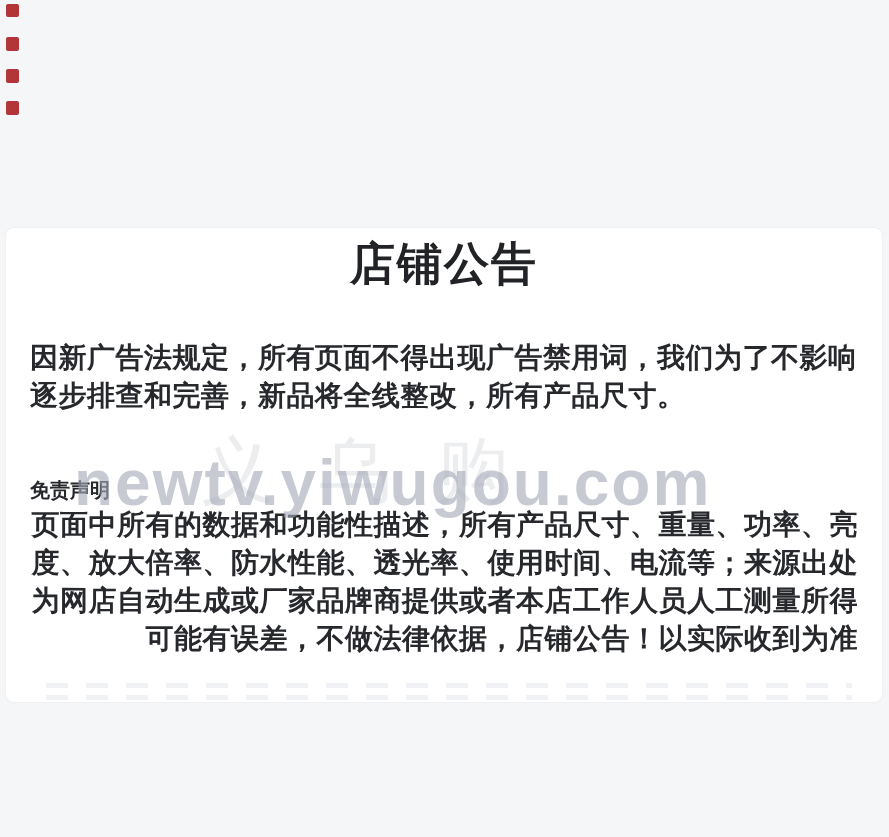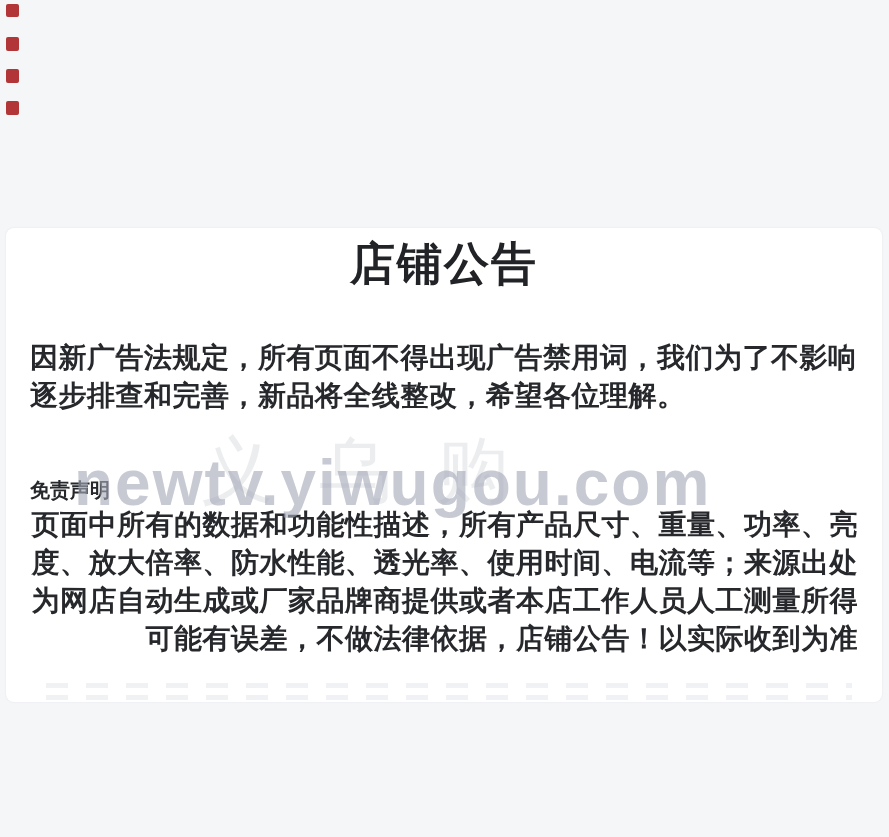--- a/index.html
+++ b/index.html
@@ -128,21 +128,21 @@
     <div class="red-mark m2" style="background: rgb(178, 53, 55);"></div>
     <div class="red-mark m3" style="background: rgb(178, 53, 55);"></div>
     <div class="red-mark m4" style="background: rgb(178, 53, 55);"></div>
 
     <div class="panel">
 
       <div class="panel-title">店铺公告</div>
 
       <div class="body-text notice-paragraph">
         <div class="text-line">因新广告法规定，所有页面不得出现广告禁用词，我们为了不影响</div>
-        <div class="text-line">逐步排查和完善，新品将全线整改，希望各位理解。</div>
+        <div class="text-line">逐步排查和完善，新品将全线整改，所有产品尺寸。</div>
       </div>
 
       <div class="watermark-zh">义乌购</div>
 
       <div class="disclaimer-heading">免责声明</div>
 
       <div class="body-text disclaimer-paragraph">
         <div class="text-line">页面中所有的数据和功能性描述，所有产品尺寸、重量、功率、亮</div>
         <div class="text-line">度、放大倍率、防水性能、透光率、使用时间、电流等；来源出处</div>
         <div class="text-line">为网店自动生成或厂家品牌商提供或者本店工作人员人工测量所得</div>

